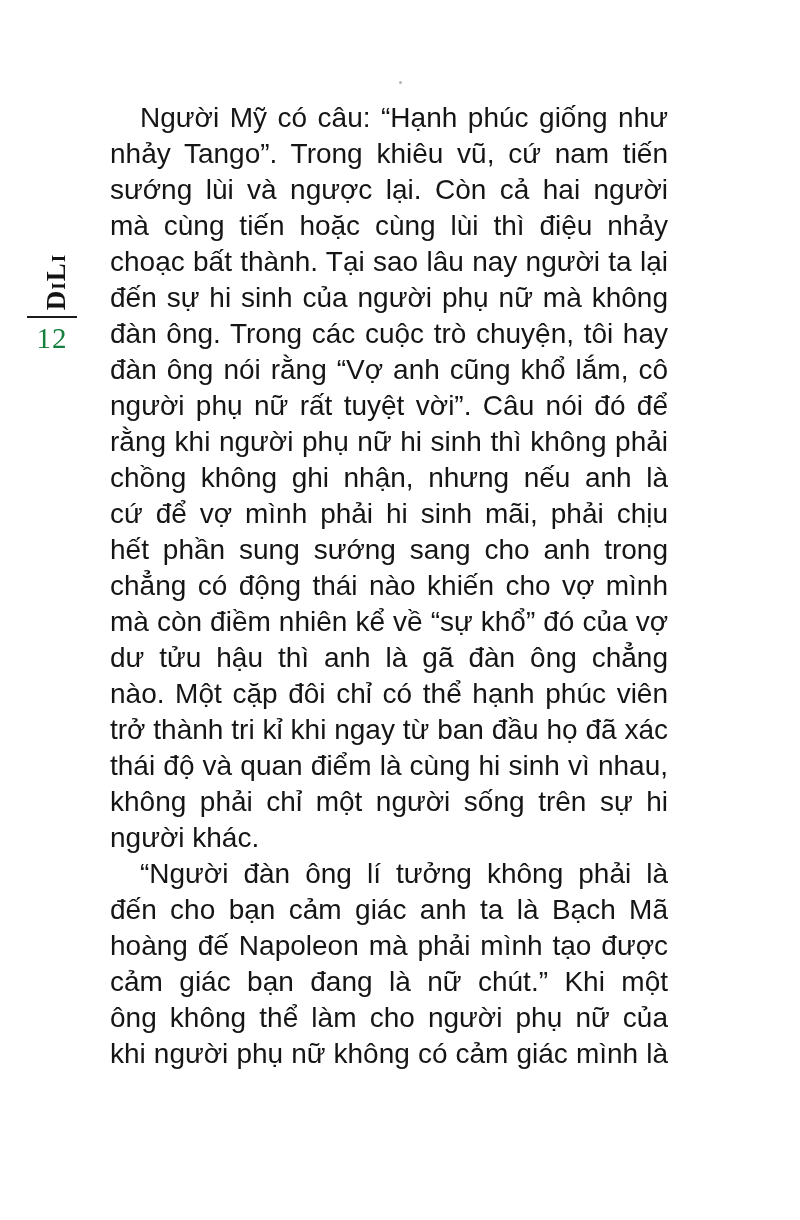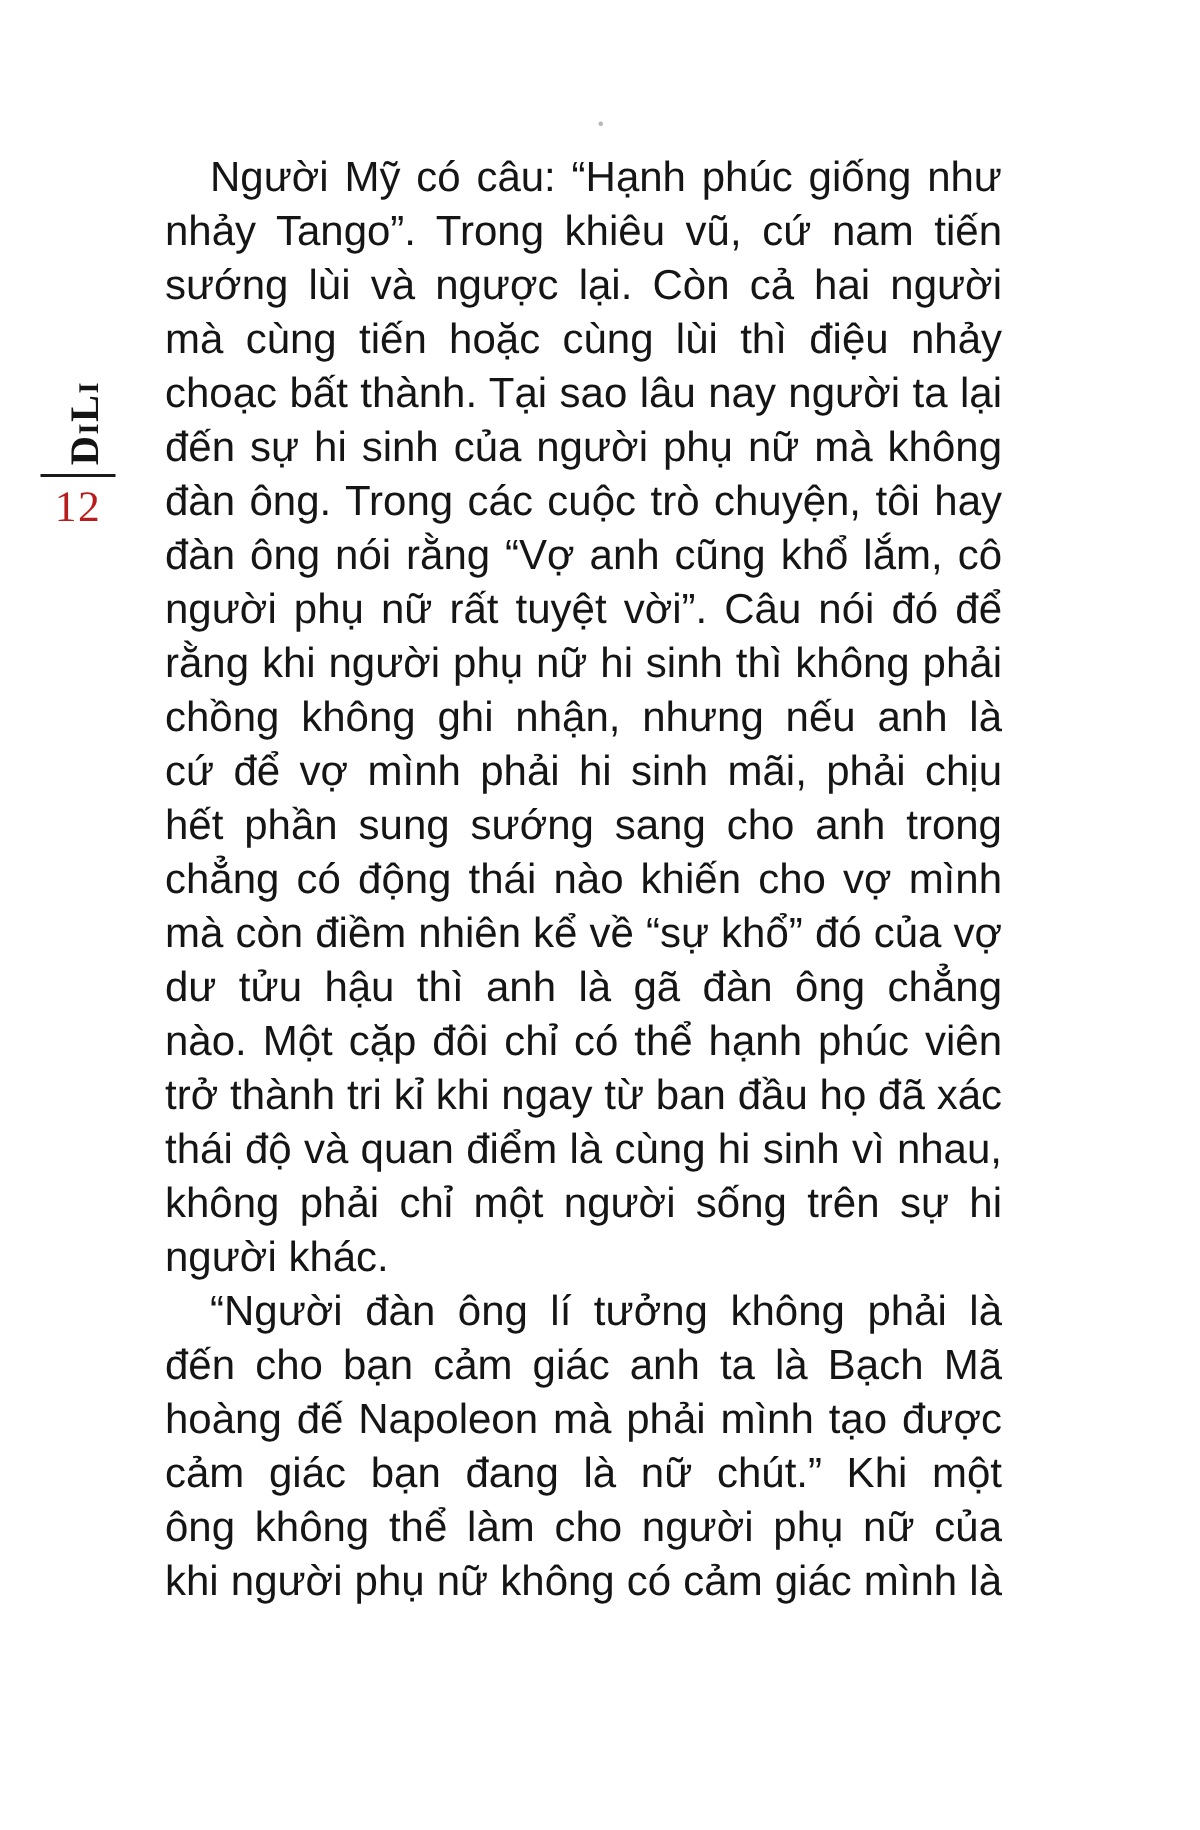--- a/index.html
+++ b/index.html
@@ -43,21 +43,21 @@
   }
   .page-number {
     position: absolute;
     left: 17px;
     top: 322px;
     width: 70px;
     text-align: center;
     font-family: "Liberation Serif", "DejaVu Serif", serif;
     font-size: 29px;
     letter-spacing: 1px;
-    color: #b91c1c;
+    color: #15803d;
   }
 
   
   .text-block {
     position: absolute;
     left: 110px;
     top: 100px;
     width: 558px;
     font-family: Liberation Sans, sans-serif;
     font-size: 28px;

